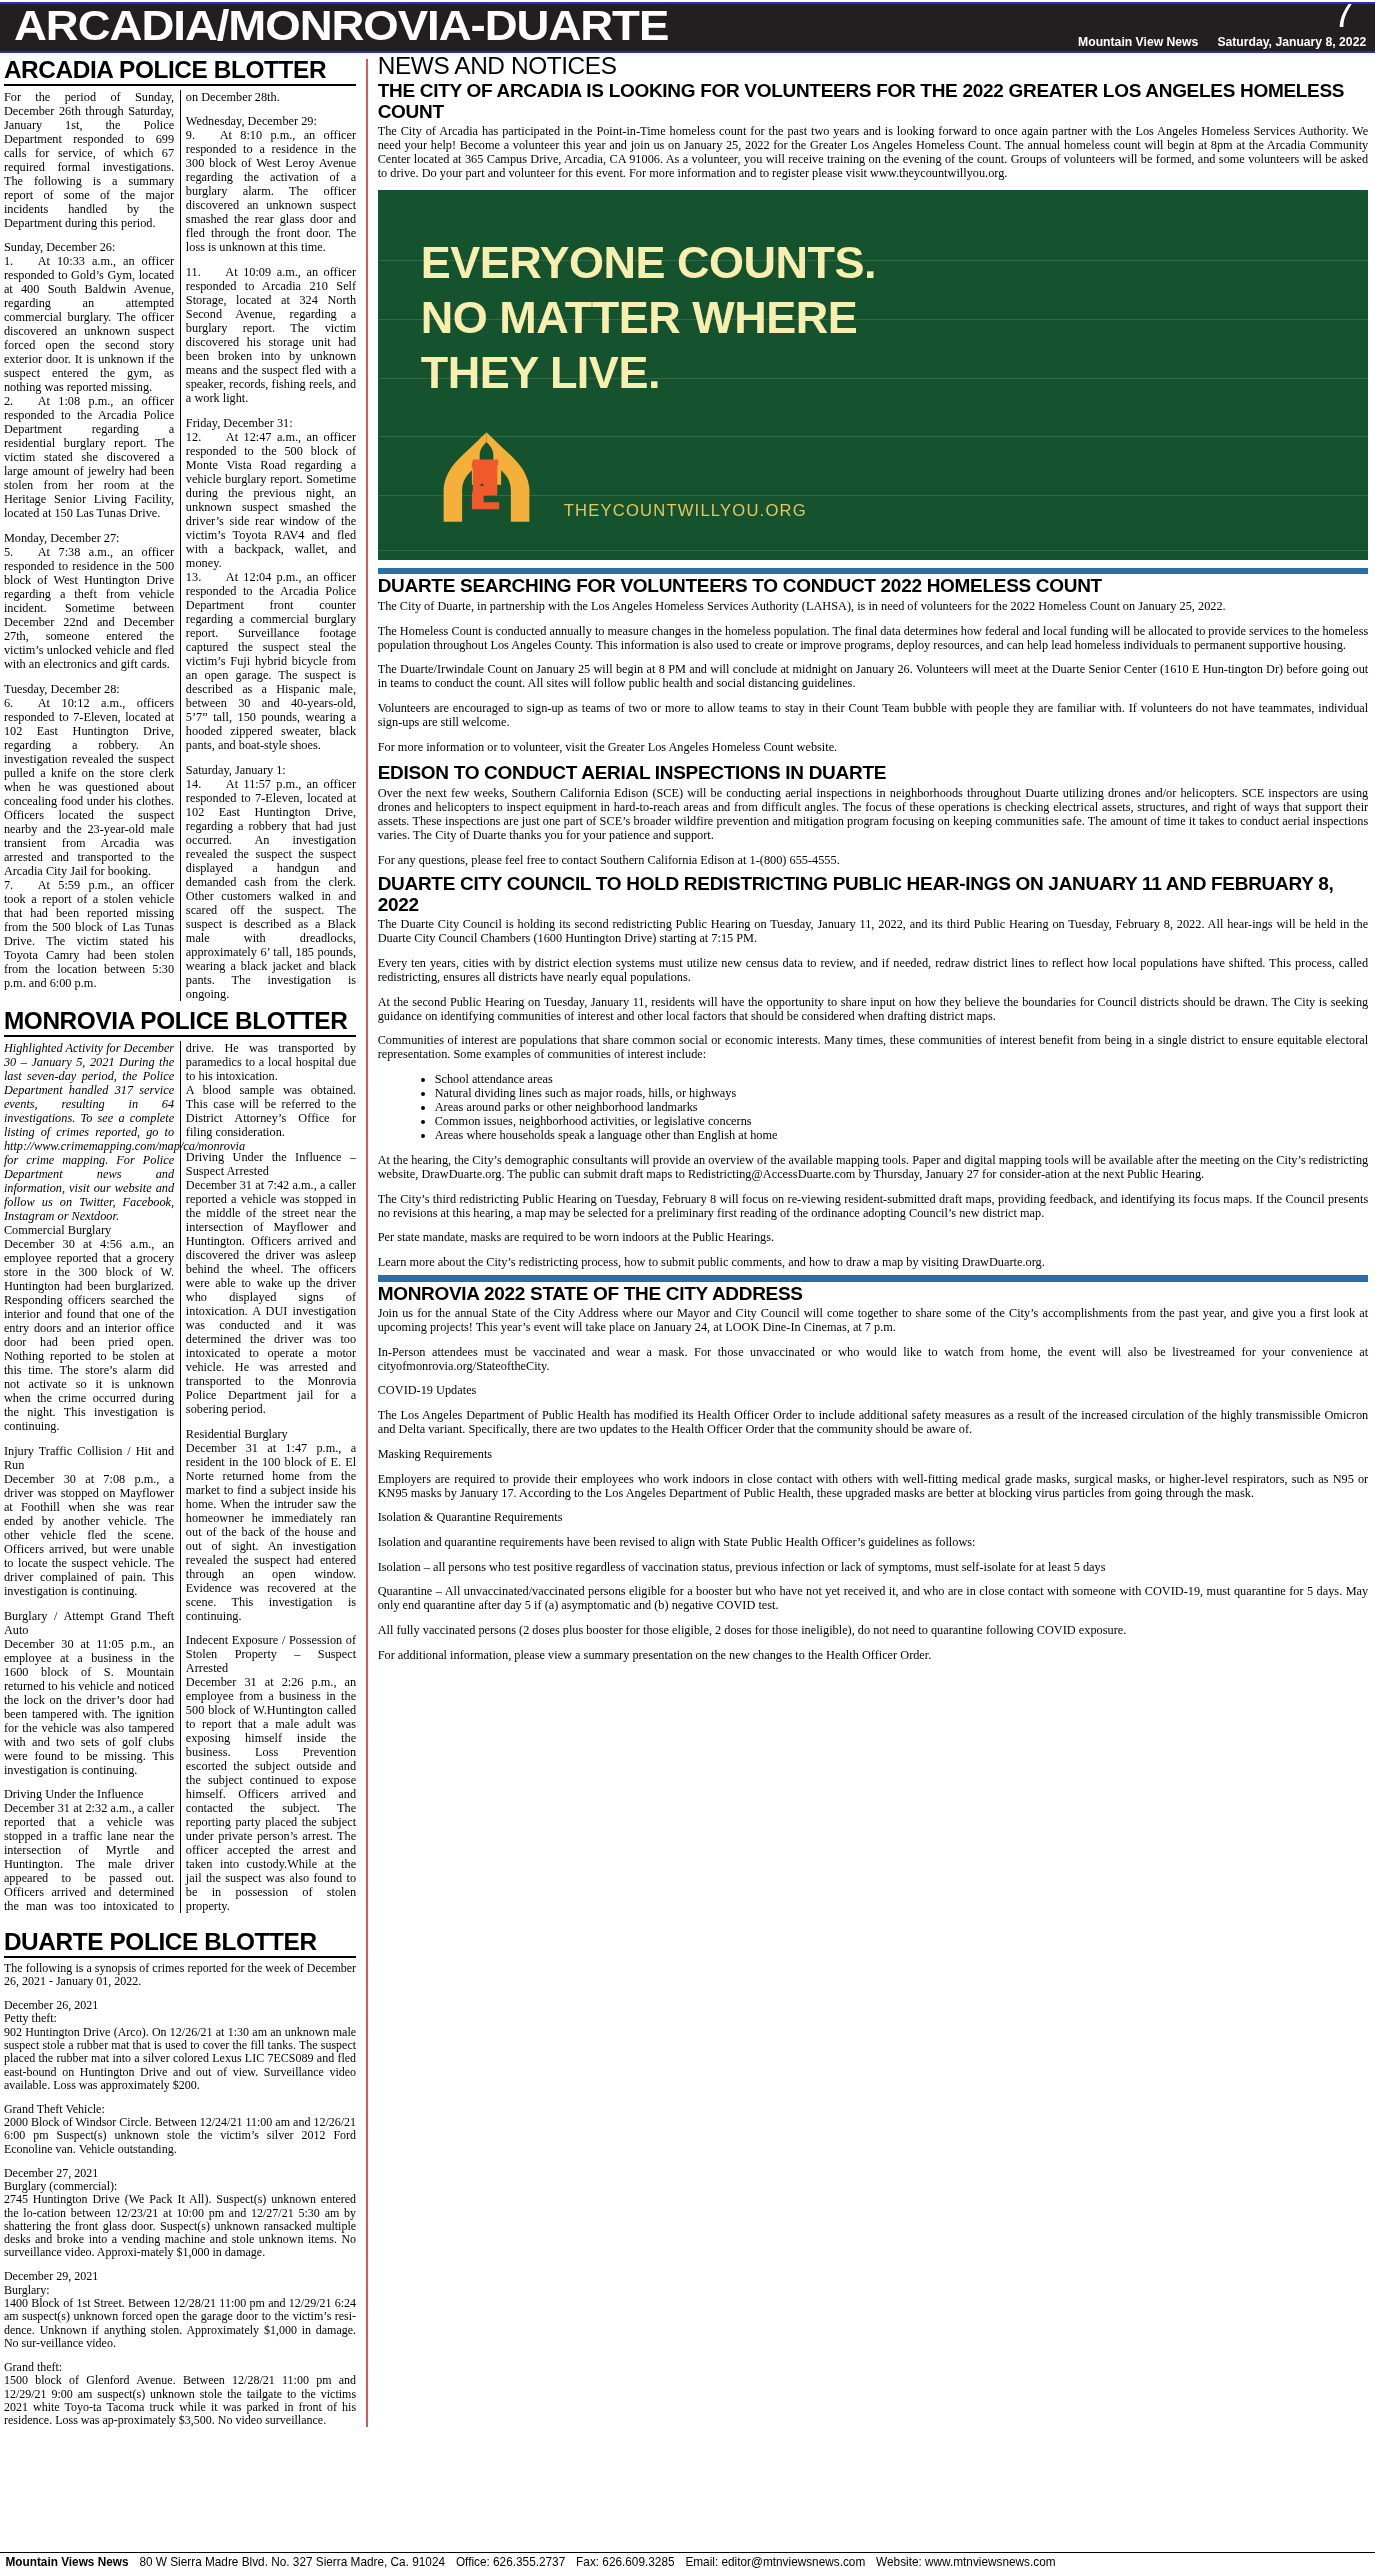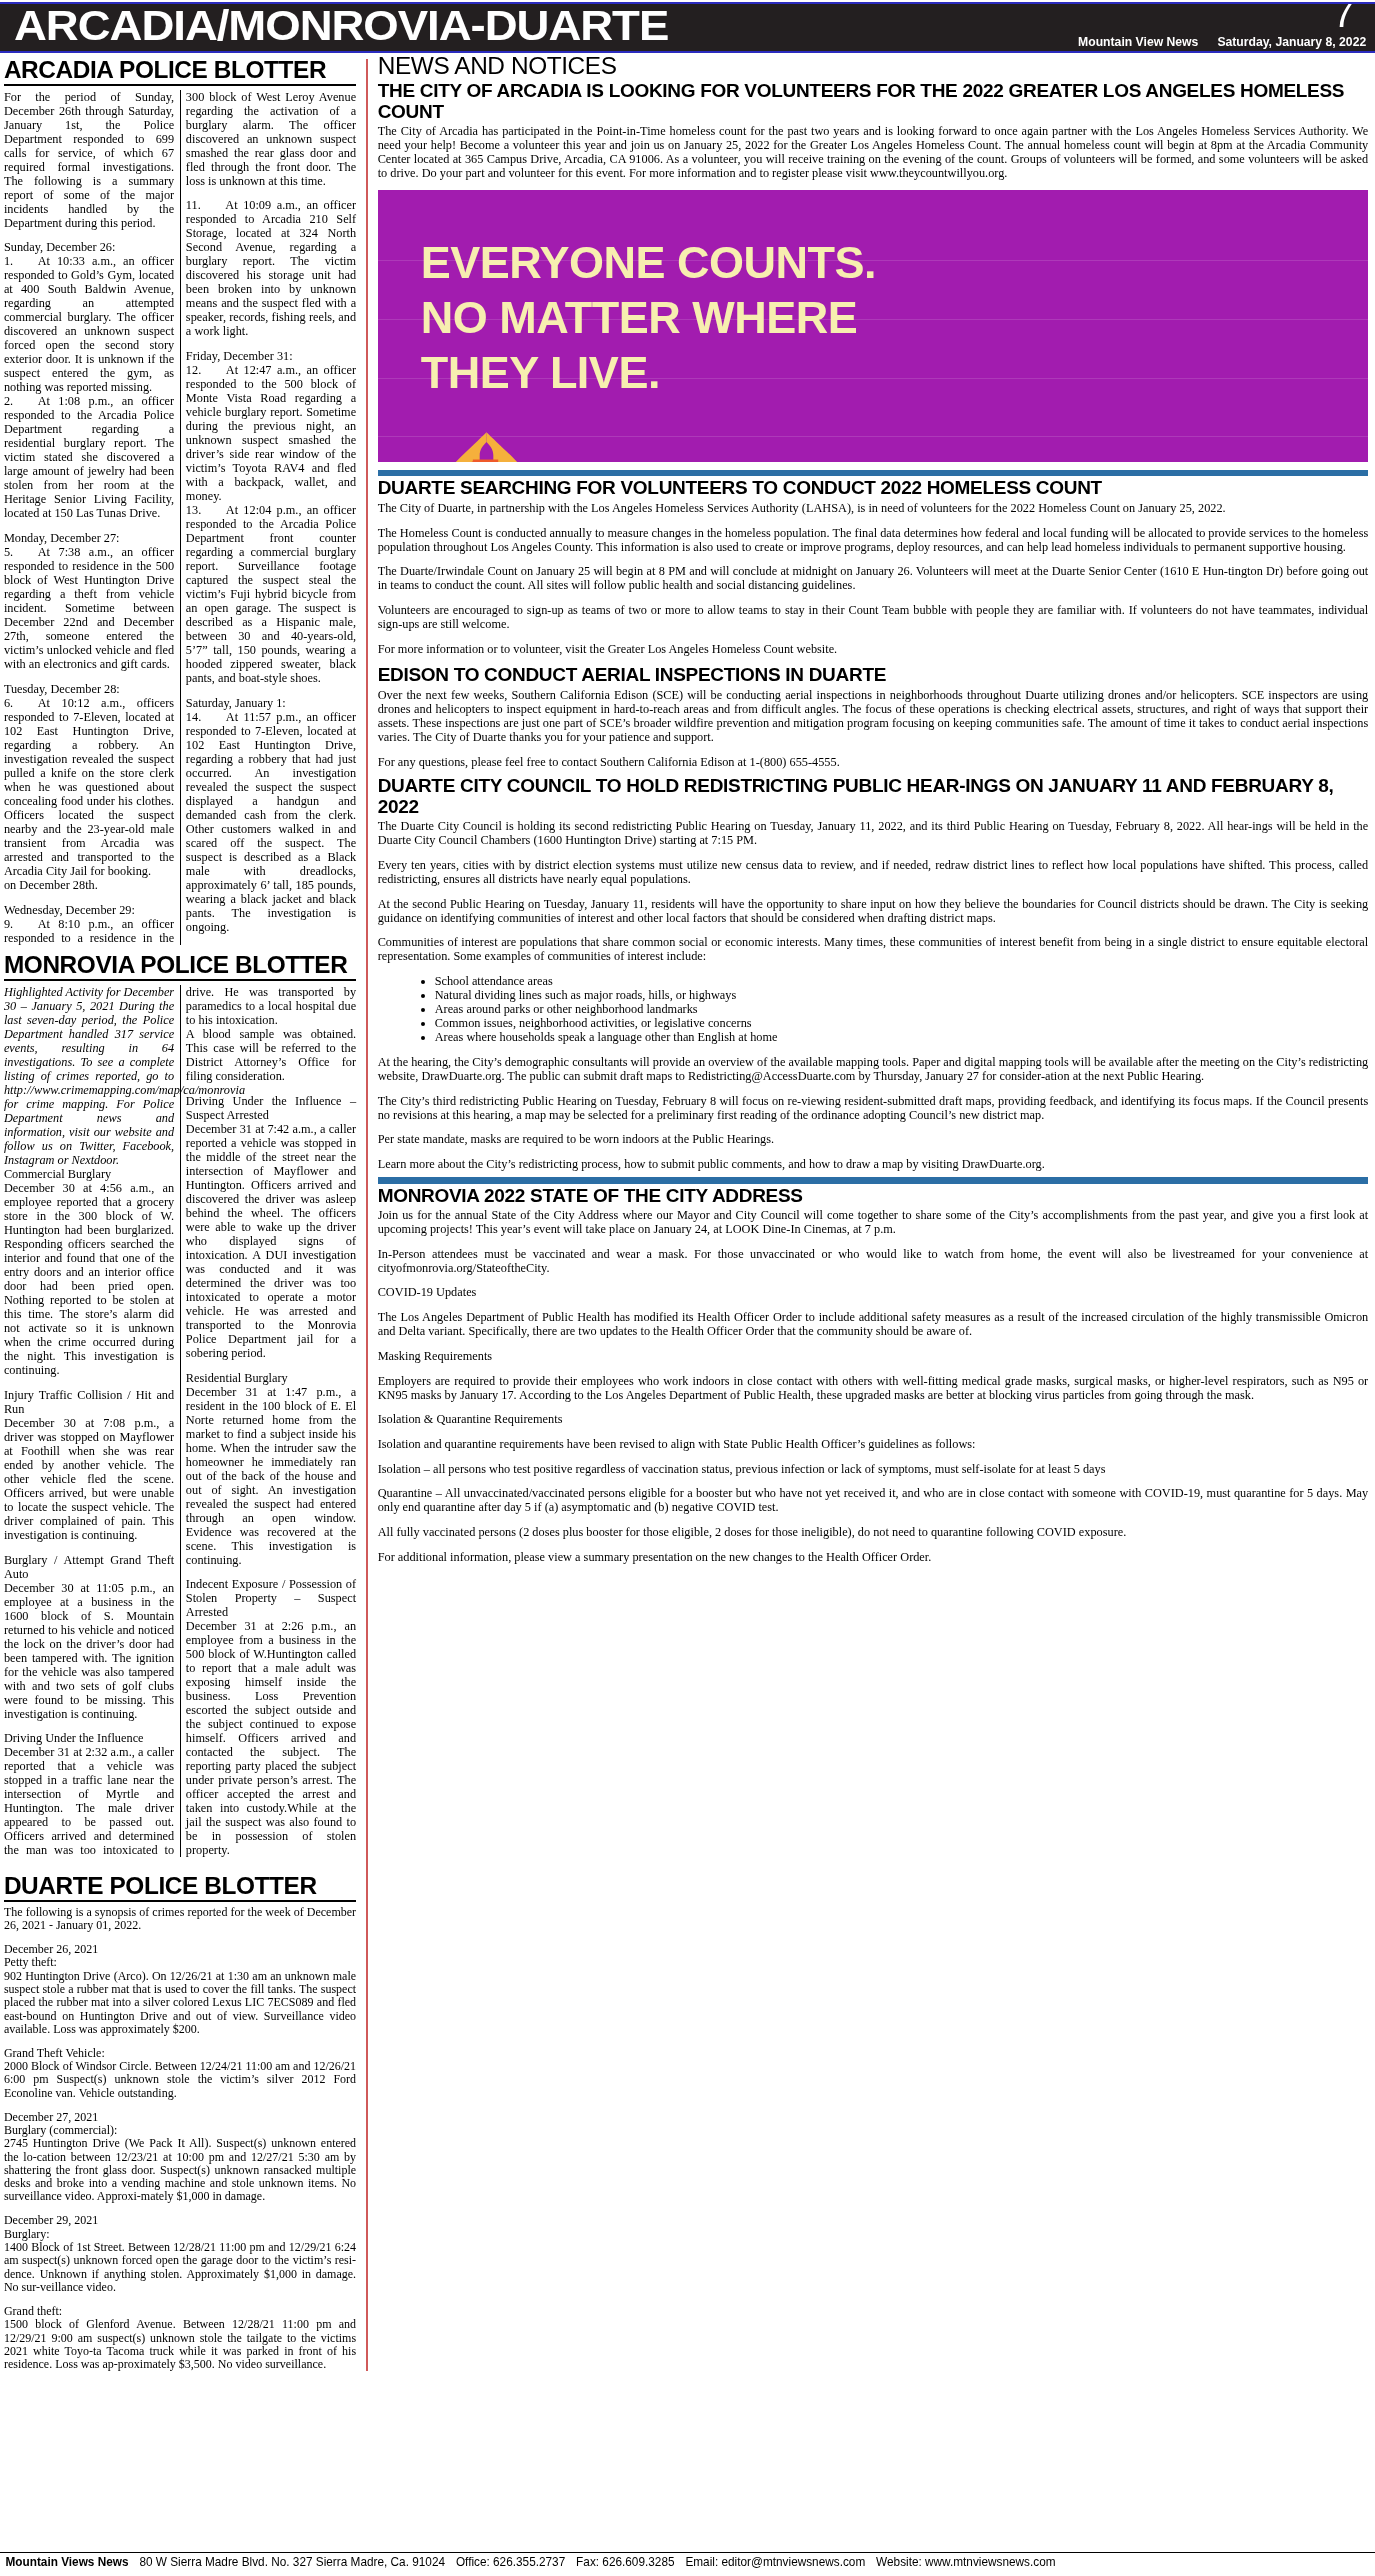--- a/index.html
+++ b/index.html
@@ -89,22 +89,22 @@
   }
   .r-body{font-size:12.3px;line-height:14px;text-align:justify;hyphens:auto;}
   .r-body p{margin:0 0 10.7px 0;}
   .r-body p:last-child{margin-bottom:0;}
   .r-body ul{margin:2px 0 10.7px 0;padding-left:57px;list-style:disc;}
   .r-body li{margin:0;}
 
   
   .ad{
     position:relative;
-    width:100%;height:272px;
-    background:#a21caf;
+    width:100%;height:370px;
+    background:#14532d;
     margin:9.8px 0 7.8px 0;
     overflow:hidden;
     font-family:"Liberation Sans", sans-serif;
   }
   .ad .stripe{position:absolute;left:0;right:0;height:1px;background:rgba(255,255,255,.13);}
   .ad-headline{
     position:absolute;left:43px;top:45px;right:19.5px;
     color:#f7eeb0;
     font-weight:bold;
     font-size:45px;
@@ -159,20 +159,21 @@
 
       <div class="cols2 blot">
         <p>For the period of Sunday, December 26th through Saturday, January 1st, the Police Department responded to 699 calls for service, of which 67 required formal investigations. The following is a summary report of some of the major incidents handled by the Department during this period.</p>
         <p class="gap">Sunday, December 26:</p>
         <p>1.  At 10:33 a.m., an officer responded to Gold’s Gym, located at 400 South Baldwin Avenue, regarding an attempted commercial burglary. The officer discovered an unknown suspect forced open the second story exterior door. It is unknown if the suspect entered the gym, as nothing was reported missing.</p>
         <p>2.  At 1:08 p.m., an officer responded to the Arcadia Police Department regarding a residential burglary report. The victim stated she discovered a large amount of jewelry had been stolen from her room at the Heritage Senior Living Facility, located at 150 Las Tunas Drive.</p>
         <p class="gap">Monday, December 27:</p>
         <p>5.  At 7:38 a.m., an officer responded to residence in the 500 block of West Huntington Drive regarding a theft from vehicle incident. Sometime between December 22nd and December 27th, someone entered the victim’s unlocked vehicle and fled with an electronics and gift cards.</p>
         <p class="gap">Tuesday, December 28:</p>
         <p>6.  At 10:12 a.m., officers responded to 7-Eleven, located at 102 East Huntington Drive, regarding a robbery. An investigation revealed the suspect pulled a knife on the store clerk when he was questioned about concealing food under his clothes. Officers located the suspect nearby and the 23-year-old male transient from Arcadia was arrested and transported to the Arcadia City Jail for booking.</p>
+        <p>7.  At 5:59 p.m., an officer took a report of a stolen vehicle that had been reported missing from the 500 block of Las Tunas Drive. The victim stated his Toyota Camry had been stolen from the location between 5:30 p.m. and 6:00 p.m.</p>
         <p>on December 28th.</p>
         <p class="gap">Wednesday, December 29:</p>
         <p>9.  At 8:10 p.m., an officer responded to a residence in the 300 block of West Leroy Avenue regarding the activation of a burglary alarm. The officer discovered an unknown suspect smashed the rear glass door and fled through the front door. The loss is unknown at this time.</p>
         <p class="gap">11.  At 10:09 a.m., an officer responded to Arcadia 210 Self Storage, located at 324 North Second Avenue, regarding a burglary report. The victim discovered his storage unit had been broken into by unknown means and the suspect fled with a speaker, records, fishing reels, and a work light.</p>
         <p class="gap">Friday, December 31:</p>
         <p>12.  At 12:47 a.m., an officer responded to the 500 block of Monte Vista Road regarding a vehicle burglary report. Sometime during the previous night, an unknown suspect smashed the driver’s side rear window of the victim’s Toyota RAV4 and fled with a backpack, wallet, and money.</p>
         <p>13.  At 12:04 p.m., an officer responded to the Arcadia Police Department front counter regarding a commercial burglary report. Surveillance footage captured the suspect steal the victim’s Fuji hybrid bicycle from an open garage. The suspect is described as a Hispanic male, between 30 and 40-years-old, 5’7” tall, 150 pounds, wearing a hooded zippered sweater, black pants, and boat-style shoes.</p>
         <p class="gap">Saturday, January 1:</p>
         <p>14.  At 11:57 p.m., an officer responded to 7-Eleven, located at 102 East Huntington Drive, regarding a robbery that had just occurred. An investigation revealed the suspect the suspect displayed a handgun and demanded cash from the clerk. Other customers walked in and scared off the suspect. The suspect is described as a Black male with dreadlocks, approximately 6’ tall, 185 pounds, wearing a black jacket and black pants. The investigation is ongoing.</p>
       </div>

